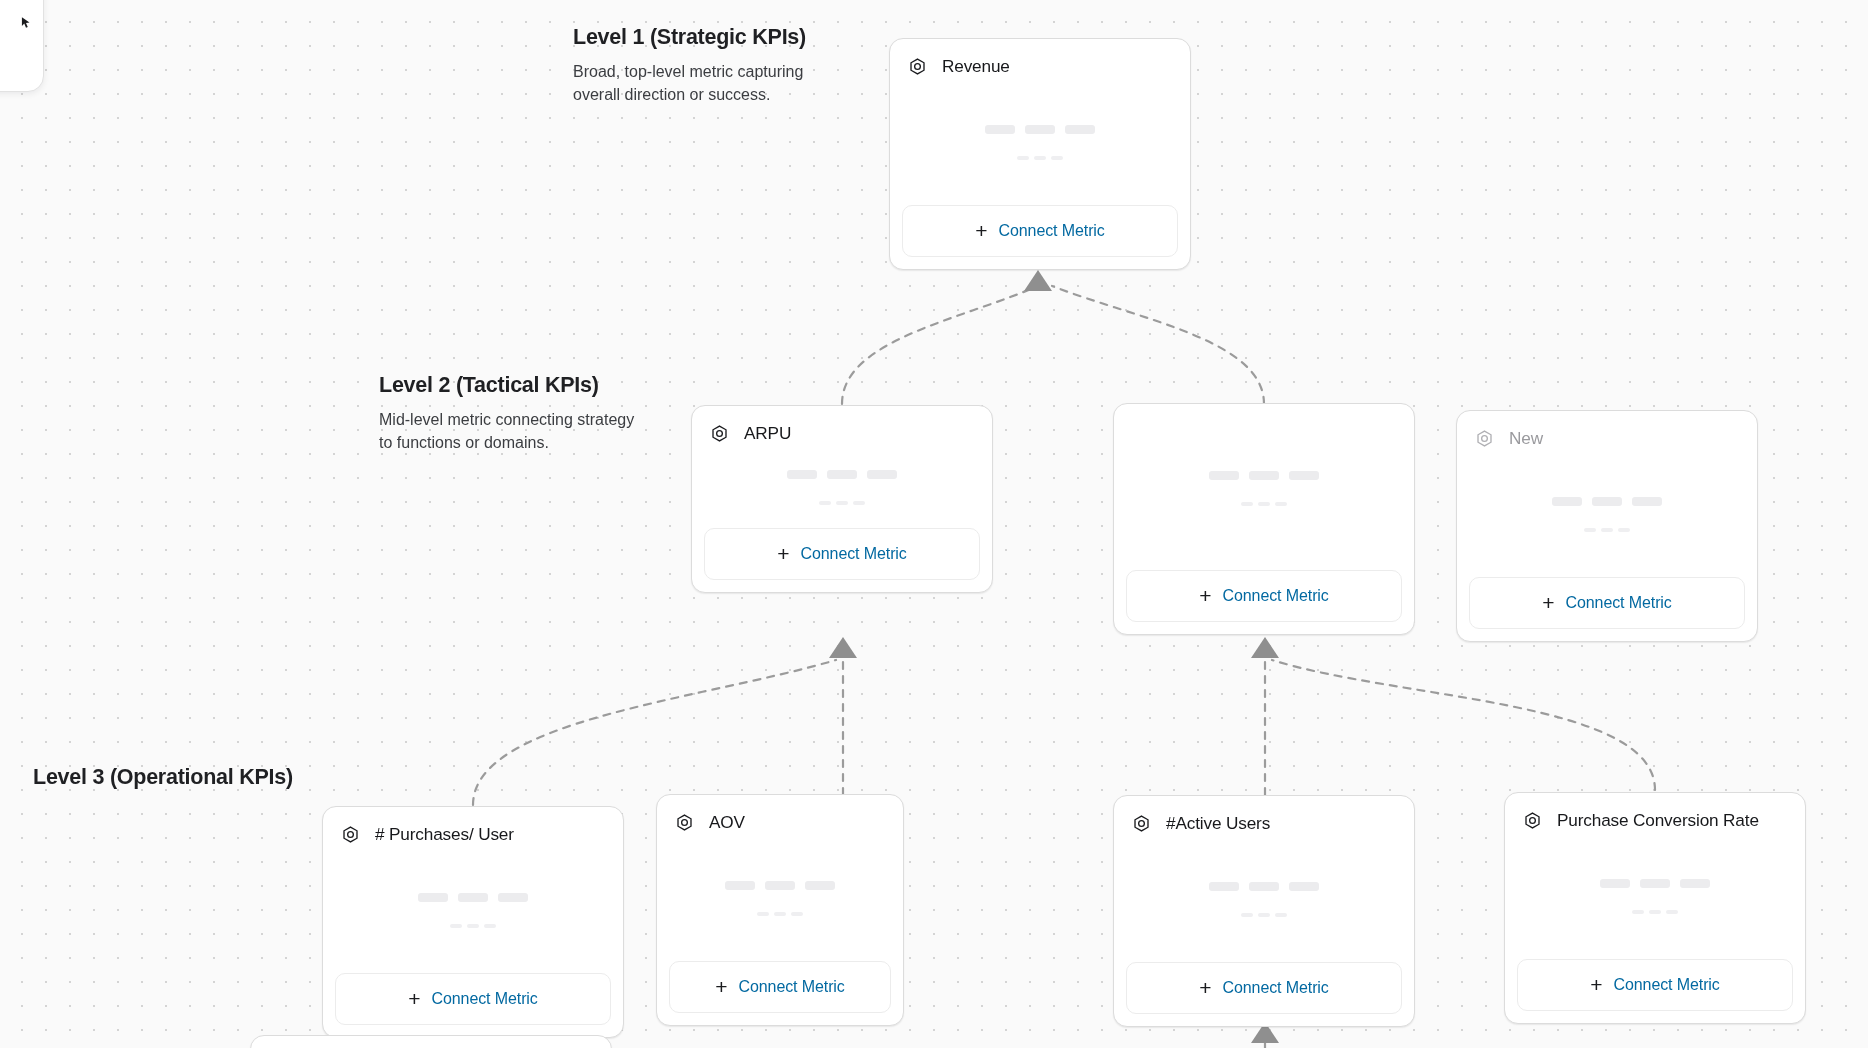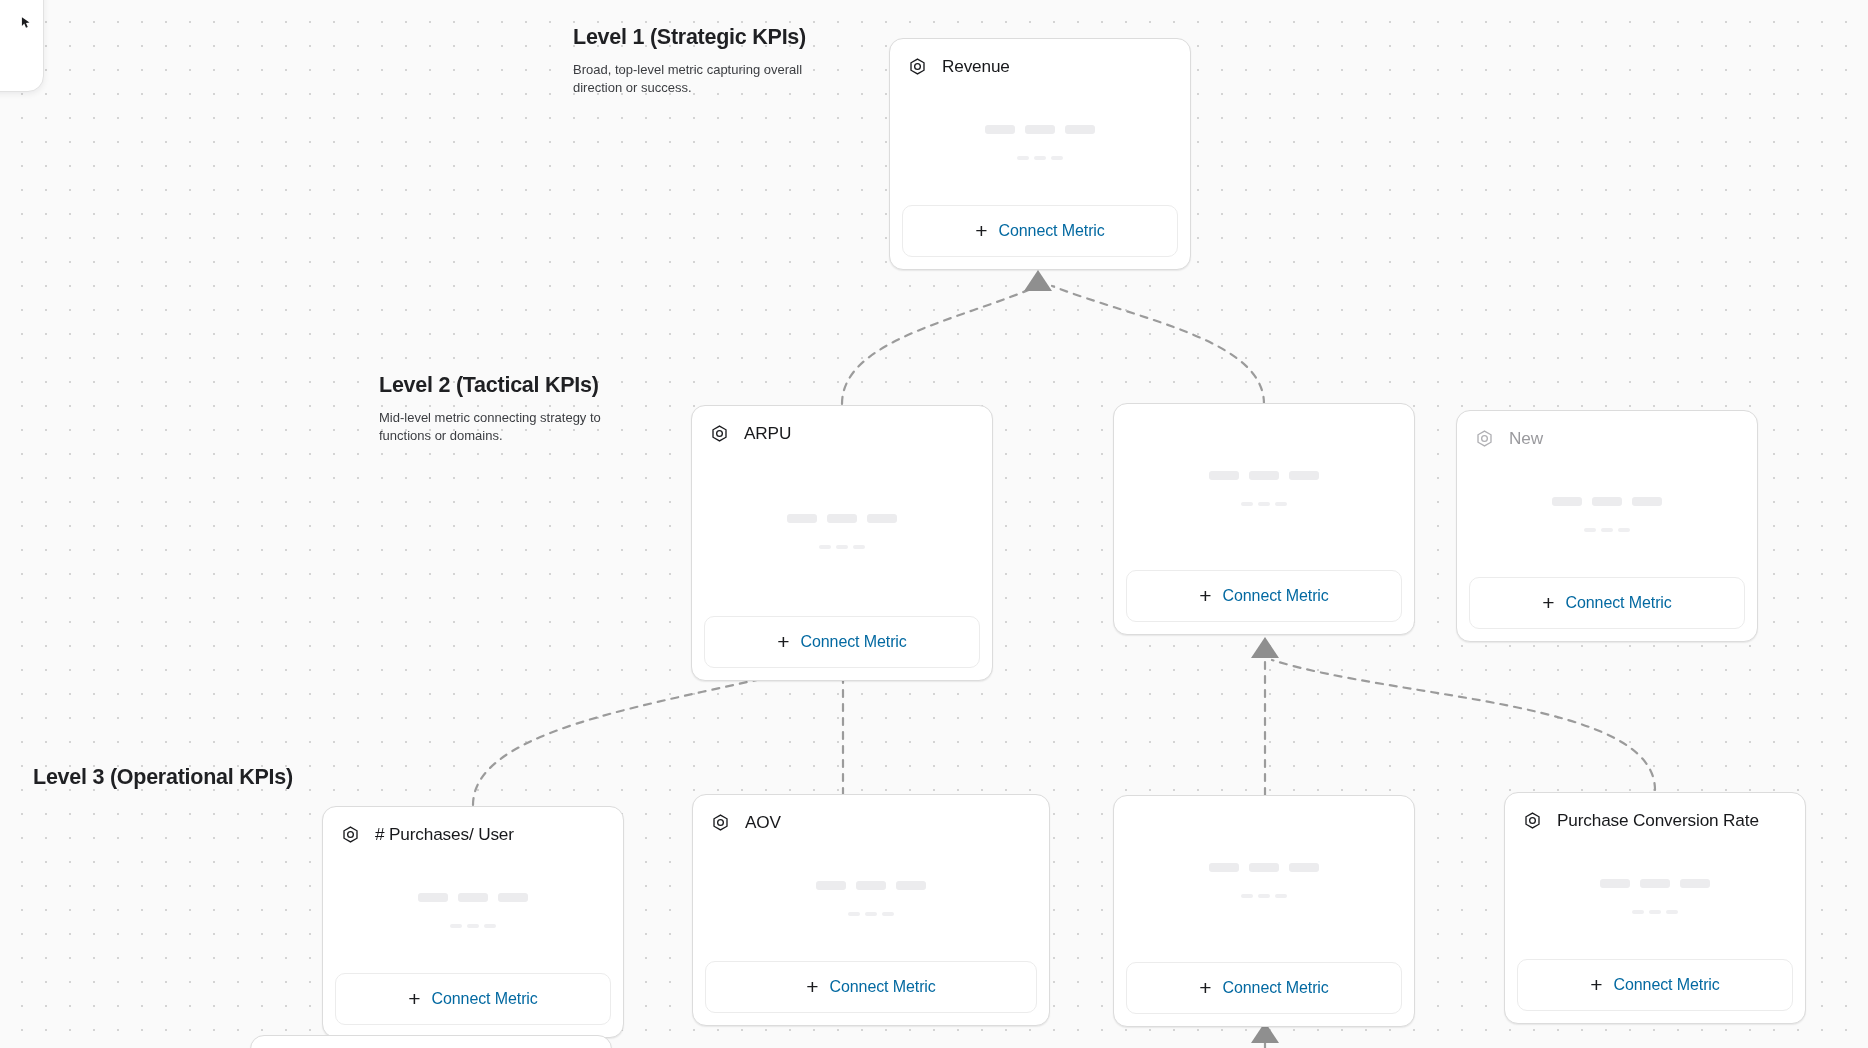--- a/index.html
+++ b/index.html
@@ -45,21 +45,21 @@
   .level-label { position: absolute; z-index: 3; }
   .level-title {
     font-size: 21.5px;
     font-weight: 700;
     color: #1f2023;
     letter-spacing: -0.25px;
     white-space: nowrap;
   }
   .level-desc {
     margin-top: 11px;
-    font-size: 13px;
+    font-size: 16px;
     line-height: 1.42;
     color: #3b3d41;
     max-width: 260px;
   }
 
   #label-l1 { left: 573px; top: 25px; }
   #label-l2 { left: 379px; top: 373px; }
   #label-l3 { left: 33px; top: 765px; text-align: right; }
 
   
@@ -235,21 +235,21 @@
         <span class="skel"></span>
         <span class="skel"></span>
       </div>
     </div>
     <div class="connect-btn">
       <span class="connect-plus">+</span>
       <span class="connect-label">Connect Metric</span>
     </div>
   </div>
 
-  <div class="card" id="card-arpu" style="left:691px; top:405px; width:302px; height:276px;">
+  <div class="card" id="card-arpu" style="left:691px; top:405px; width:302px; height:188px;">
     <div class="card-head">
       <span class="card-icon">
         <svg width="19" height="19" viewBox="0 0 24 24" fill="none" stroke="#1b1c1f" stroke-width="1.7">
           <path d="M12 2.6 L20.2 7.3 V16.7 L12 21.4 L3.8 16.7 V7.3 Z"></path>
           <circle cx="12" cy="12" r="3.6"></circle>
         </svg>
       </span>
       <span class="card-title">ARPU</span>
     </div>
     <div class="card-body">
@@ -338,21 +338,21 @@
         <span class="skel"></span>
         <span class="skel"></span>
       </div>
     </div>
     <div class="connect-btn">
       <span class="connect-plus">+</span>
       <span class="connect-label">Connect Metric</span>
     </div>
   </div>
 
-  <div class="card" id="card-aov" style="left:692px; top:794px; width:358px; height:232px;">
+  <div class="card" id="card-aov" style="left:656px; top:794px; width:248px; height:232px;">
     <div class="card-head">
       <span class="card-icon">
         <svg width="19" height="19" viewBox="0 0 24 24" fill="none" stroke="#1b1c1f" stroke-width="1.7">
           <path d="M12 2.6 L20.2 7.3 V16.7 L12 21.4 L3.8 16.7 V7.3 Z"></path>
           <circle cx="12" cy="12" r="3.6"></circle>
         </svg>
       </span>
       <span class="card-title">AOV</span>
     </div>
     <div class="card-body">
@@ -367,20 +367,29 @@
         <span class="skel"></span>
       </div>
     </div>
     <div class="connect-btn">
       <span class="connect-plus">+</span>
       <span class="connect-label">Connect Metric</span>
     </div>
   </div>
 
   <div class="card" id="card-active-users" style="left:1113px; top:795px; width:302px; height:232px;">
+    <div class="card-head">
+      <span class="card-icon">
+        <svg width="19" height="19" viewBox="0 0 24 24" fill="none" stroke="#1b1c1f" stroke-width="1.7">
+          <path d="M12 2.6 L20.2 7.3 V16.7 L12 21.4 L3.8 16.7 V7.3 Z"></path>
+          <circle cx="12" cy="12" r="3.6"></circle>
+        </svg>
+      </span>
+      <span class="card-title">#Active Users</span>
+    </div>
     <div class="card-body">
       <div class="skel-row primary">
         <span class="skel"></span>
         <span class="skel"></span>
         <span class="skel"></span>
       </div>
       <div class="skel-row secondary">
         <span class="skel"></span>
         <span class="skel"></span>
         <span class="skel"></span>

